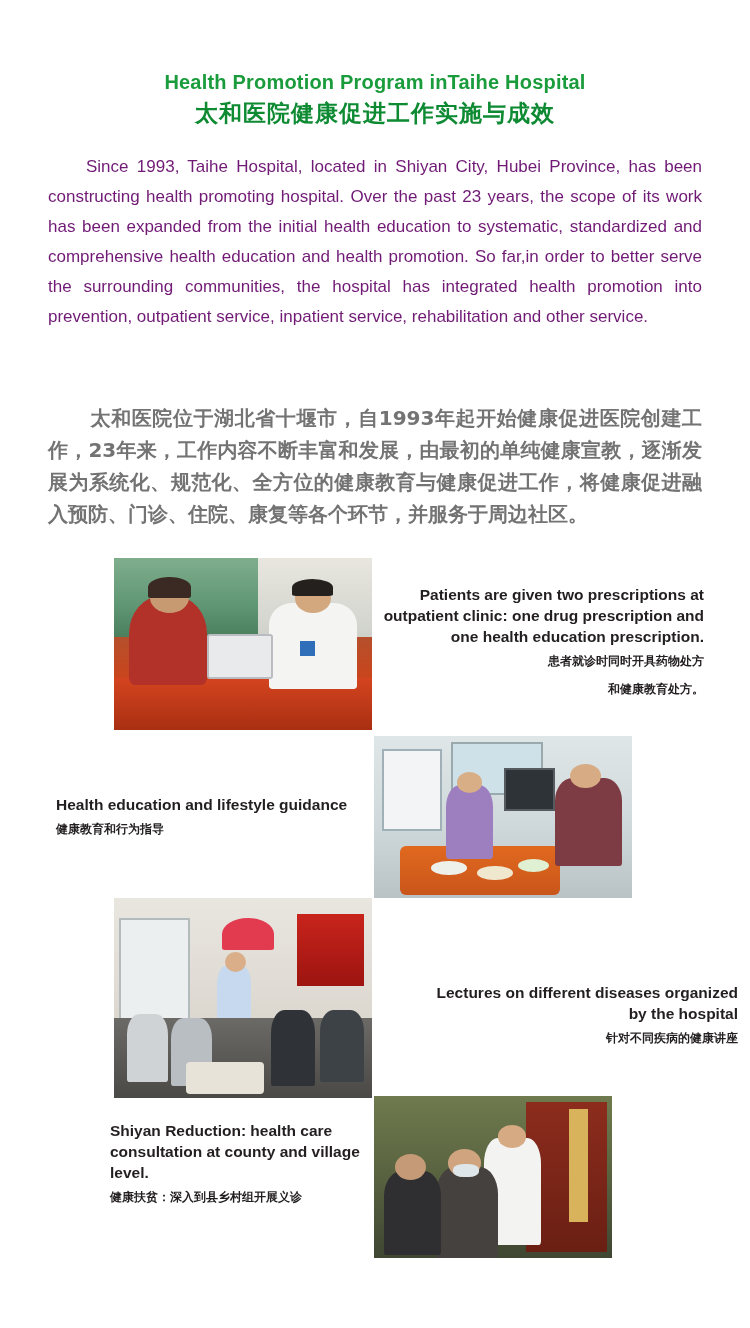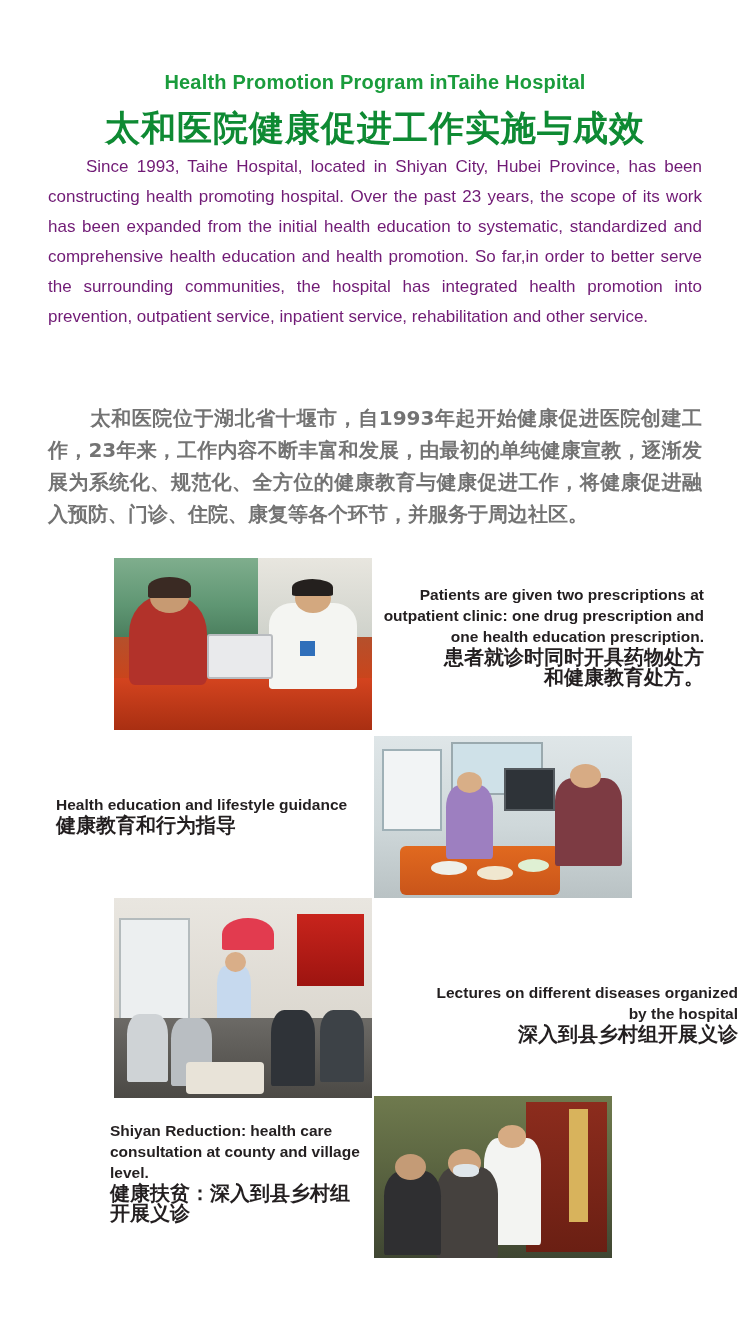--- a/index.html
+++ b/index.html
@@ -29,22 +29,22 @@
   }
   .title-en {
     font-size: 20px;
     font-weight: bold;
     color: #1a9c3c;
     letter-spacing: 0.2px;
     line-height: 1.2;
     font-family: "Liberation Sans", sans-serif;
   }
   .title-cn {
-    margin-top: 14px;
-    font-size: 35px;
+    margin-top: 6px;
+    font-size: 23px;
     font-weight: bold;
     color: #0e8a33;
     letter-spacing: 1px;
     line-height: 1.15;
     font-family: "DejaVu Sans", sans-serif;
   }
 
   
   .para-en {
     position: absolute;
@@ -89,22 +89,22 @@
     position: absolute;
     font-weight: bold;
     color: #231f20;
   }
   .caption .en {
     font-size: 15.5px;
     line-height: 21px;
     font-family: "Liberation Sans", sans-serif;
   }
   .caption .cn {
-    font-size: 20px;
-    line-height: 20px;
+    font-size: 12px;
+    line-height: 28px;
     font-family: "DejaVu Sans", sans-serif;
   }
   .cap-left  { text-align: right; }
   .cap-right { }
 
   
   #photo1 { left: 114px; top: 558px; width: 258px; height: 172px; }
   #photo1 .wall   { position:absolute; left:0; top:0; width:100%; height:46%; background:linear-gradient(180deg,#7fae8d 0%, #5f9673 60%, #4b7f5e 100%); }
   #photo1 .wall2  { position:absolute; left:56%; top:0; width:44%; height:46%; background:linear-gradient(180deg,#e8e6df,#cfd2cb); }
   #photo1 .desk   { position:absolute; left:0; bottom:0; width:100%; height:30%; background:linear-gradient(180deg,#d4441f,#a92f12); }
@@ -229,21 +229,21 @@
     <div class="shead"></div>
     <div class="row"></div>
     <div class="s1"></div>
     <div class="s2"></div>
     <div class="s3"></div>
     <div class="s4"></div>
     <div class="tbl"></div>
   </div>
   <div class="caption cap-left" id="cap3">
     <div class="en">Lectures on different diseases organized by the hospital</div>
-    <div class="cn">深入到县乡村组开展义诊</div>
+    <div class="cn">针对不同疾病的健康讲座</div>
   </div>
 
   <div class="photo" id="photo4">
     <div class="bg"></div>
     <div class="door"></div>
     <div class="dstrip"></div>
     <div class="doc"></div>
     <div class="dhead"></div>
     <div class="v2"></div>
     <div class="v2h"></div>

